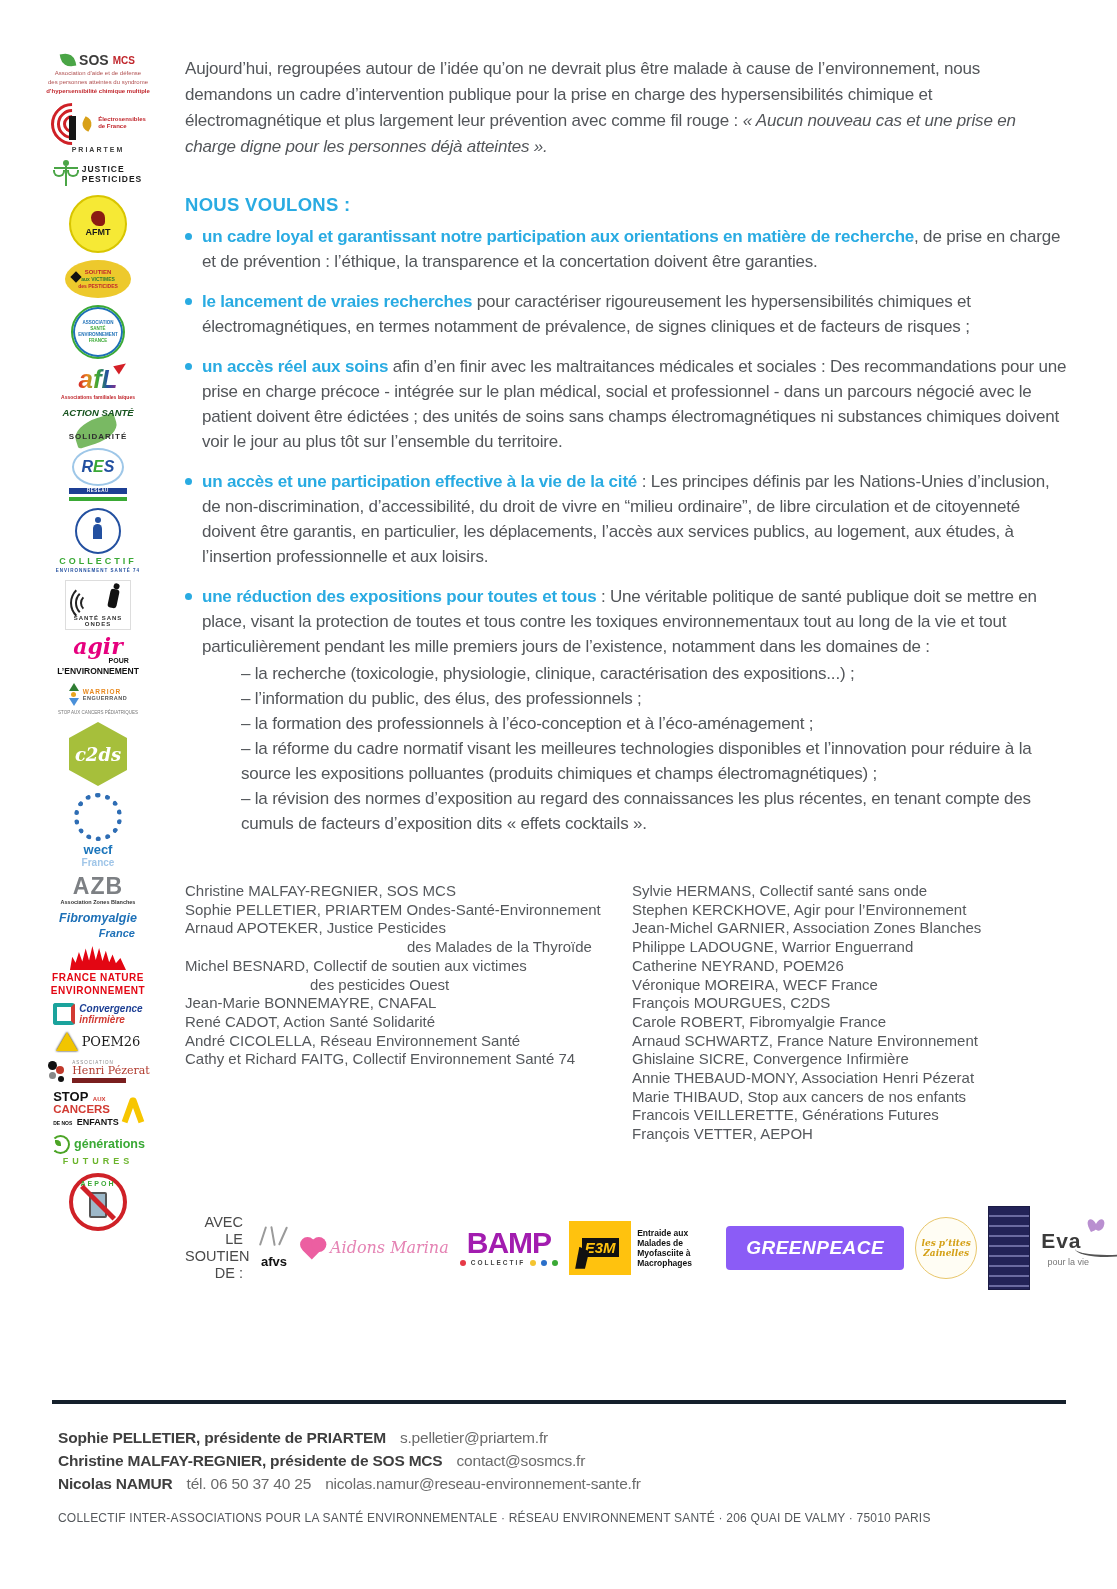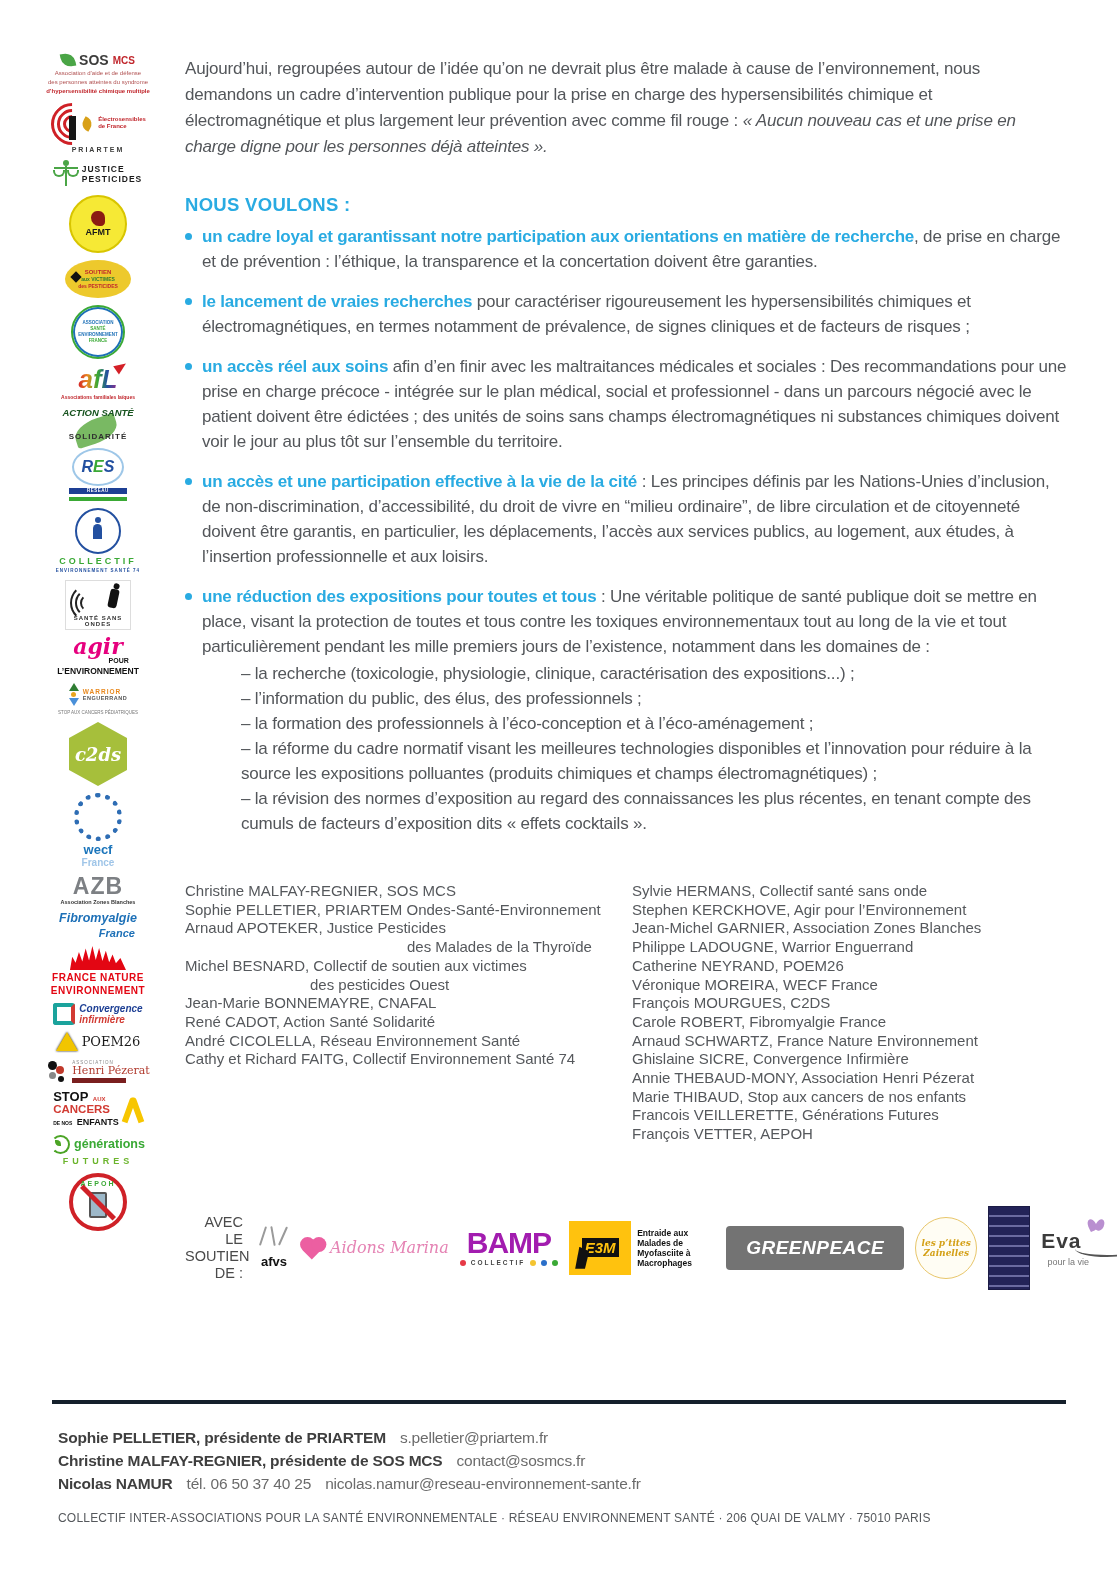--- a/index.html
+++ b/index.html
@@ -202,21 +202,21 @@
   .bd-r{background:#e63946;} .bd-y{background:#f4c430;} .bd-b{background:#2a6fc9;} .bd-g{background:#3aa935;}
   .bamp-c{font-size:6.5px;letter-spacing:2px;color:#444;font-weight:bold;}
 
   .e3m-wrap{display:flex;align-items:center;gap:6px;}
   .e3m-box{width:62px;height:54px;background:#ffc20e;display:flex;align-items:center;justify-content:center;position:relative;}
   .e3m-box::before{content:"";position:absolute;left:6px;bottom:6px;width:14px;height:22px;background:#111;
                    clip-path:polygon(0 100%,30% 0,100% 20%,70% 100%);}
   .e3m-t{font-size:15px;font-weight:900;font-style:italic;color:#111;background:#111;color:#ffc20e;padding:1px 3px;}
   .e3m-tx{width:78px;font-size:8.5px;font-weight:900;color:#111;text-align:left;line-height:10px;}
 
-  .gp{width:178px;height:44px;background:#737373;border-radius:4px;display:flex;align-items:center;justify-content:center;}
+  .gp{width:178px;height:44px;background:#8b5cf6;border-radius:4px;display:flex;align-items:center;justify-content:center;}
   .gp-t{color:#fff;font-weight:900;font-style:italic;font-size:19px;letter-spacing:.5px;}
 
   .zam{width:60px;height:60px;border-radius:50%;background:#fffdf4;border:1.5px solid #e8c66a;
        display:flex;flex-direction:column;align-items:center;justify-content:center;}
   .zam span{font-size:9px;font-style:italic;font-weight:bold;color:#d4a017;line-height:10px;font-family:"DejaVu Serif",serif;}
 
   .navy{width:40px;height:82px;background:#232358;
         background-image:repeating-linear-gradient(180deg,#232358 0 8px,#6a6aa0 8px 10px);border:1px solid #1b1b45;}
 
   .eva-wrap{position:relative;padding-right:14px;}

